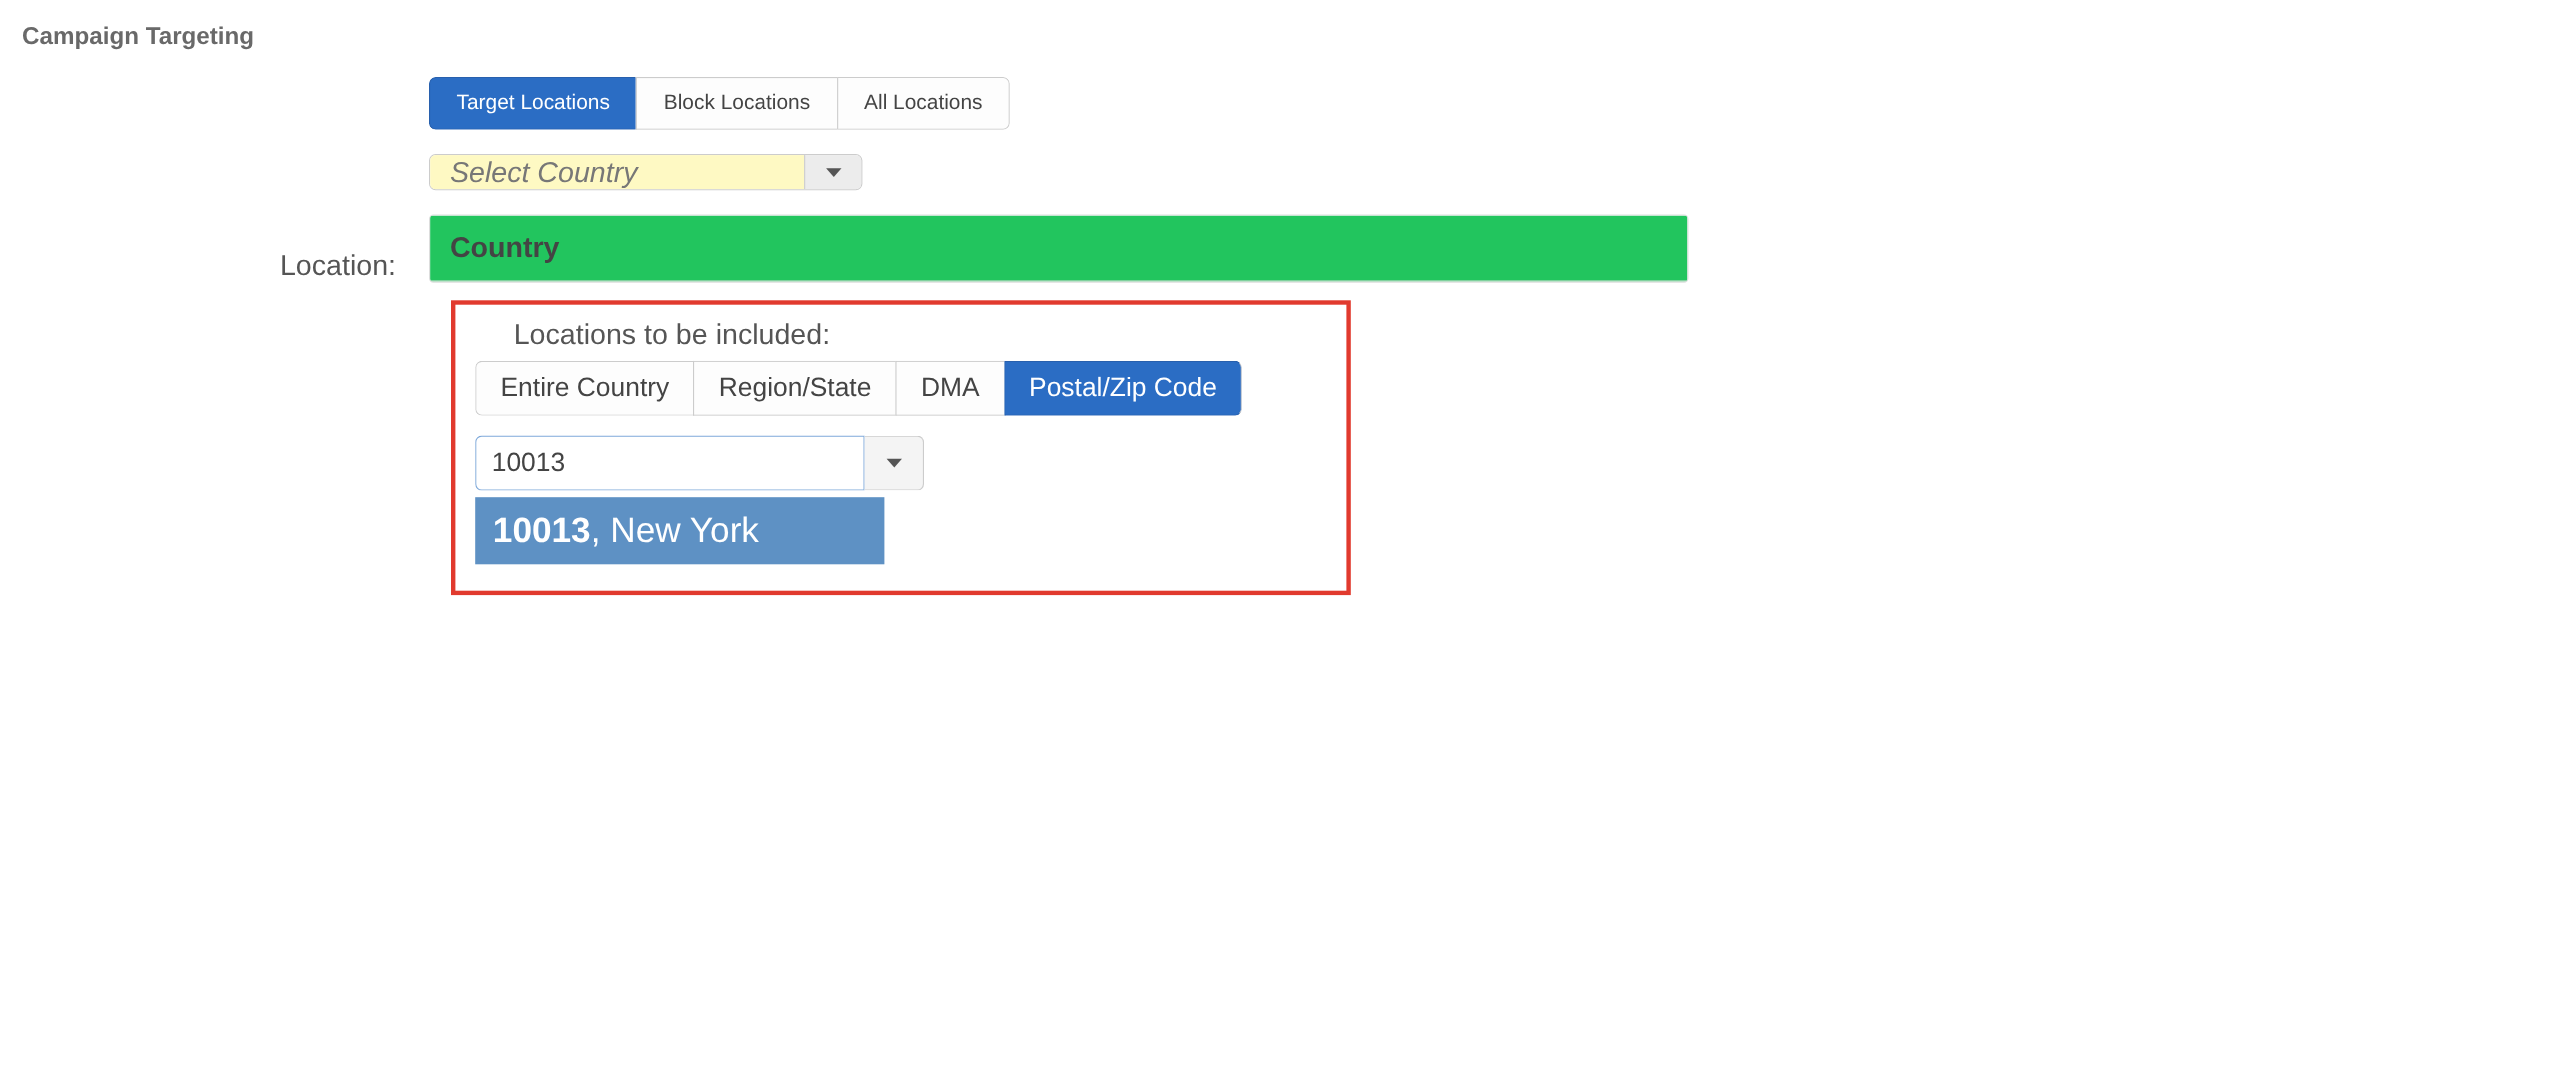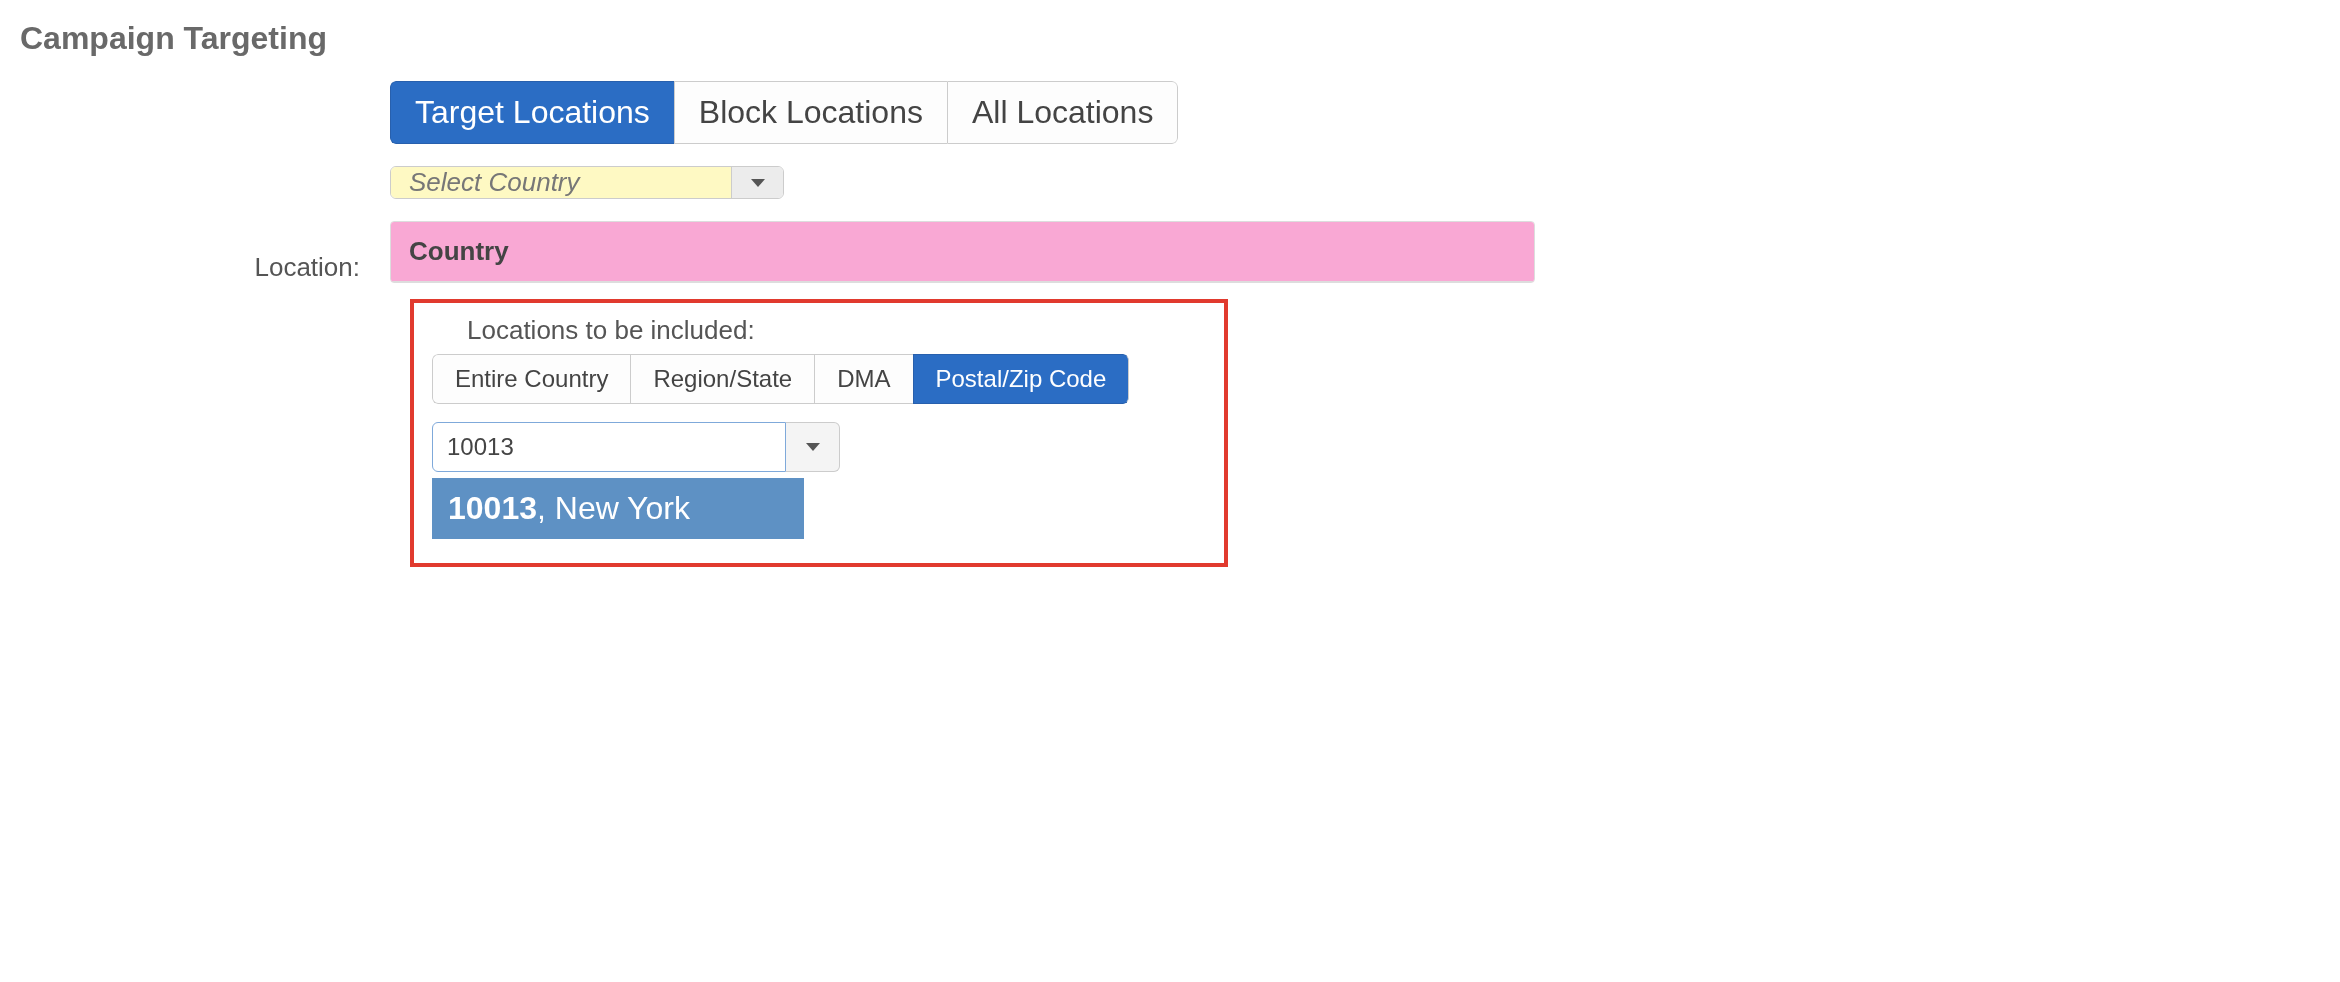--- a/index.html
+++ b/index.html
@@ -8,21 +8,21 @@
       padding: 0;
     }
     body {
       font-family: Arial, Helvetica, sans-serif;
       font-size: 24px;
       color: #555;
       padding: 20px 20px 40px 20px;
       background: #fff;
     }
     .section-title {
-      font-size: 32px;
+      font-size: 22px;
       font-weight: bold;
       color: #696969;
       margin-bottom: 24px;
     }
     .form-row {
       display: flex;
       align-items: flex-end;
       margin-bottom: 16px;
     }
     .form-label {
@@ -36,21 +36,21 @@
     .form-content {
       flex: 1;
     }
     .btn-group {
       display: inline-flex;
       border-radius: 6px;
       overflow: hidden;
     }
     .btn {
       padding: 12px 24px;
-      font-size: 32px;
+      font-size: 19px;
       background: #fdfdfd;
       border: 1px solid #ccc;
       color: #444;
       cursor: pointer;
       border-right: none;
     }
     .btn-group .btn:first-child {
       border-top-left-radius: 6px;
       border-bottom-left-radius: 6px;
     }
@@ -100,21 +100,21 @@
       border-radius: 4px;
       overflow: hidden;
       width: 1145px;
     }
     .country-header {
       padding: 14px 18px;
       font-weight: bold;
       font-size: 26px;
       color: #444;
       border-bottom: 1px solid #ddd;
-      background: #f9a8d4;
+      background: #22c55e;
     }
     .country-row {
       background: #e1e8f5;
       padding: 16px 18px;
       display: flex;
       align-items: center;
       justify-content: space-between;
       font-size: 26px;
       color: #555;
     }

